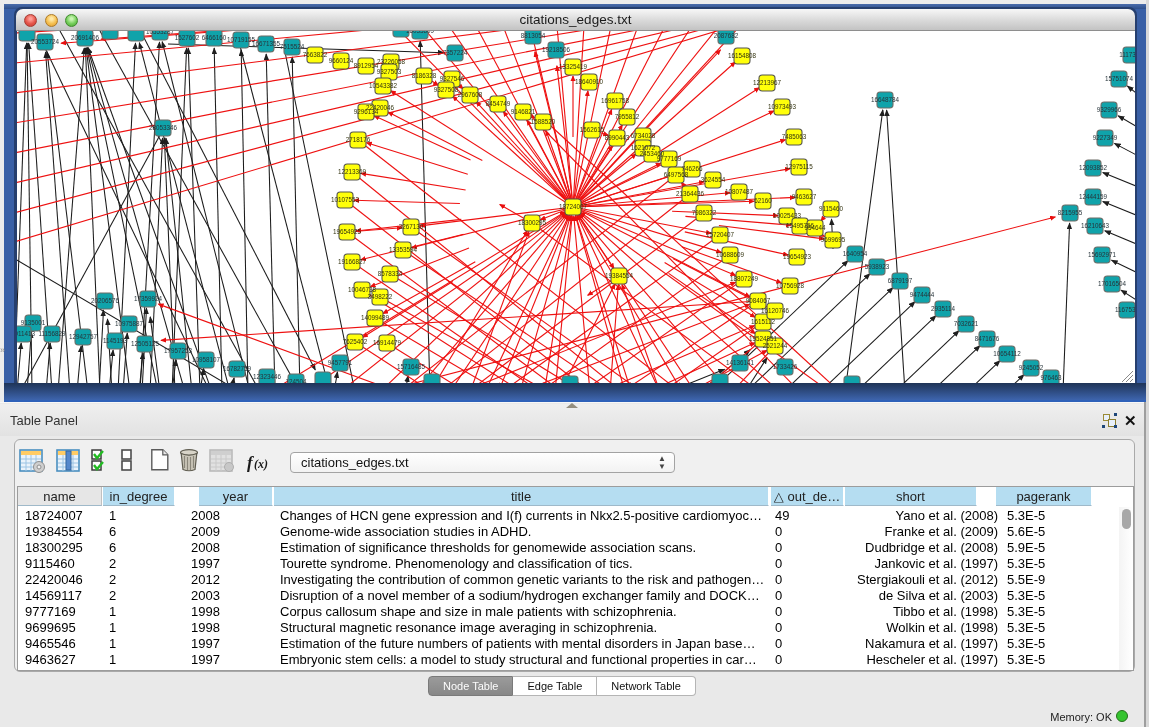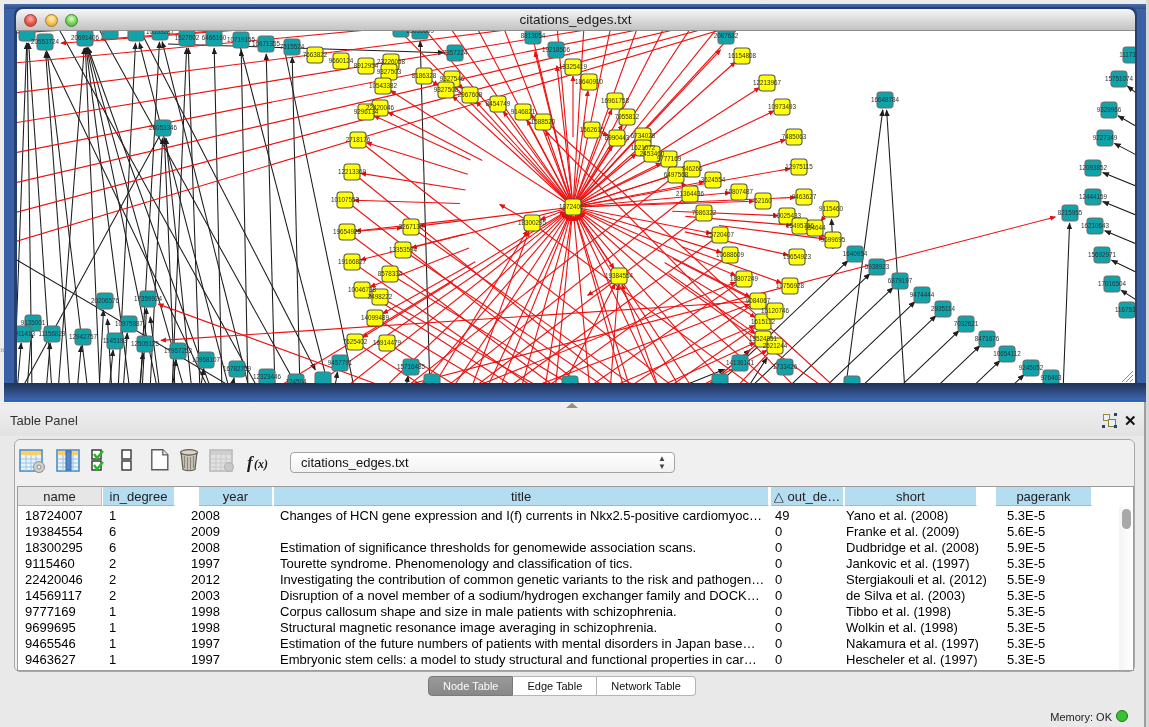--- a/index.html
+++ b/index.html
@@ -28,21 +28,21 @@
 .box{position:absolute;left:14px;top:36px;width:1121px;height:233px;border:1px solid #a9a9a9;border-radius:6px;background:#f0f0f0}
 .toolbar{position:absolute;left:0;top:40px;width:1149px;height:40px}
 .combo{position:absolute;left:290px;top:9px;width:385px;height:21px;border:1px solid #a3a3a3;border-radius:4px;background:linear-gradient(#ffffff,#f2f2f2);font-size:13px;color:#111;line-height:20px;padding-left:10px}
 .combo .ar{position:absolute;right:8px;top:2px;font-size:8px;color:#444;line-height:8px}
 .tblc{position:absolute;left:17px;top:83px;width:1117px;height:185px;background:#fff;border:1px solid #9c9c9c}
 .thead{position:absolute;left:0;top:0;width:1115px;height:20px;font-size:13px;color:#222}
 .th{position:absolute;top:0;height:19px;background:#b5ddf1;border-right:1px solid #fff;border-bottom:1px solid #9fb9c9;text-align:center;line-height:20px}
 .tr{position:absolute;left:0;width:1100px;height:16px;font-size:13px;color:#000}
 .tr div{position:absolute;top:0;height:16px;line-height:16px;white-space:nowrap;overflow:hidden}
 .c1{left:7px;width:90px}.c2{left:91px;width:90px}.c3{left:173px;width:80px}.c4{left:262px;width:486px}
-.c5{left:757px;width:70px}.c6{left:828px;width:152px;text-align:left}.c7{left:989px;width:100px}
+.c5{left:757px;width:70px}.c6{left:828px;width:152px;text-align:right}.c7{left:989px;width:100px}
 .vsb{position:absolute;right:0px;top:20px;width:14px;height:163px;background:linear-gradient(90deg,#f4f4f4,#fff)}
 .vth{position:absolute;right:2px;top:2px;width:9px;height:20px;border-radius:5px;background:#a8a8a8}
 .tabs{position:absolute;left:428px;top:273px;height:20px;display:flex;font-size:11px}
 .tab{height:20px;line-height:19px;padding:0 14px;background:#fff;border:1px solid #b5b5b5;border-left:none;color:#111}
 .tab.sel{background:linear-gradient(#9b9b9b,#878787);color:#fdfdfd;border:1px solid #7a7a7a;border-radius:4px 0 0 4px}
 .tab.last{border-radius:0 4px 4px 0}
 .mem{position:absolute;right:37px;top:308px;font-size:11px;color:#222}
 .gdot{position:absolute;right:21px;top:307px;width:12px;height:12px;border-radius:50%;background:#35c42f;border:1.5px solid #26701c}
 .redge{position:absolute;right:0;top:0;width:3px;height:727px;background:#d9d9d9}
 .redge2{position:absolute;right:3px;top:402px;width:2px;height:325px;background:#9e9e9e}
@@ -644,20 +644,21 @@
           <div class="c3">2008</div>
           <div class="c4">Changes of HCN gene expression and I(f) currents in Nkx2.5‑positive cardiomyoc…</div>
           <div class="c5">49</div>
           <div class="c6">Yano et al. (2008)</div>
           <div class="c7">5.3E-5</div>
         </div>
         <div class="tr">
           <div class="c1">19384554</div>
           <div class="c2">6</div>
           <div class="c3">2009</div>
+          <div class="c4">Genome‑wide association studies in ADHD.</div>
           <div class="c5">0</div>
           <div class="c6">Franke et al. (2009)</div>
           <div class="c7">5.6E-5</div>
         </div>
         <div class="tr">
           <div class="c1">18300295</div>
           <div class="c2">6</div>
           <div class="c3">2008</div>
           <div class="c4">Estimation of significance thresholds for genomewide association scans.</div>
           <div class="c5">0</div>

